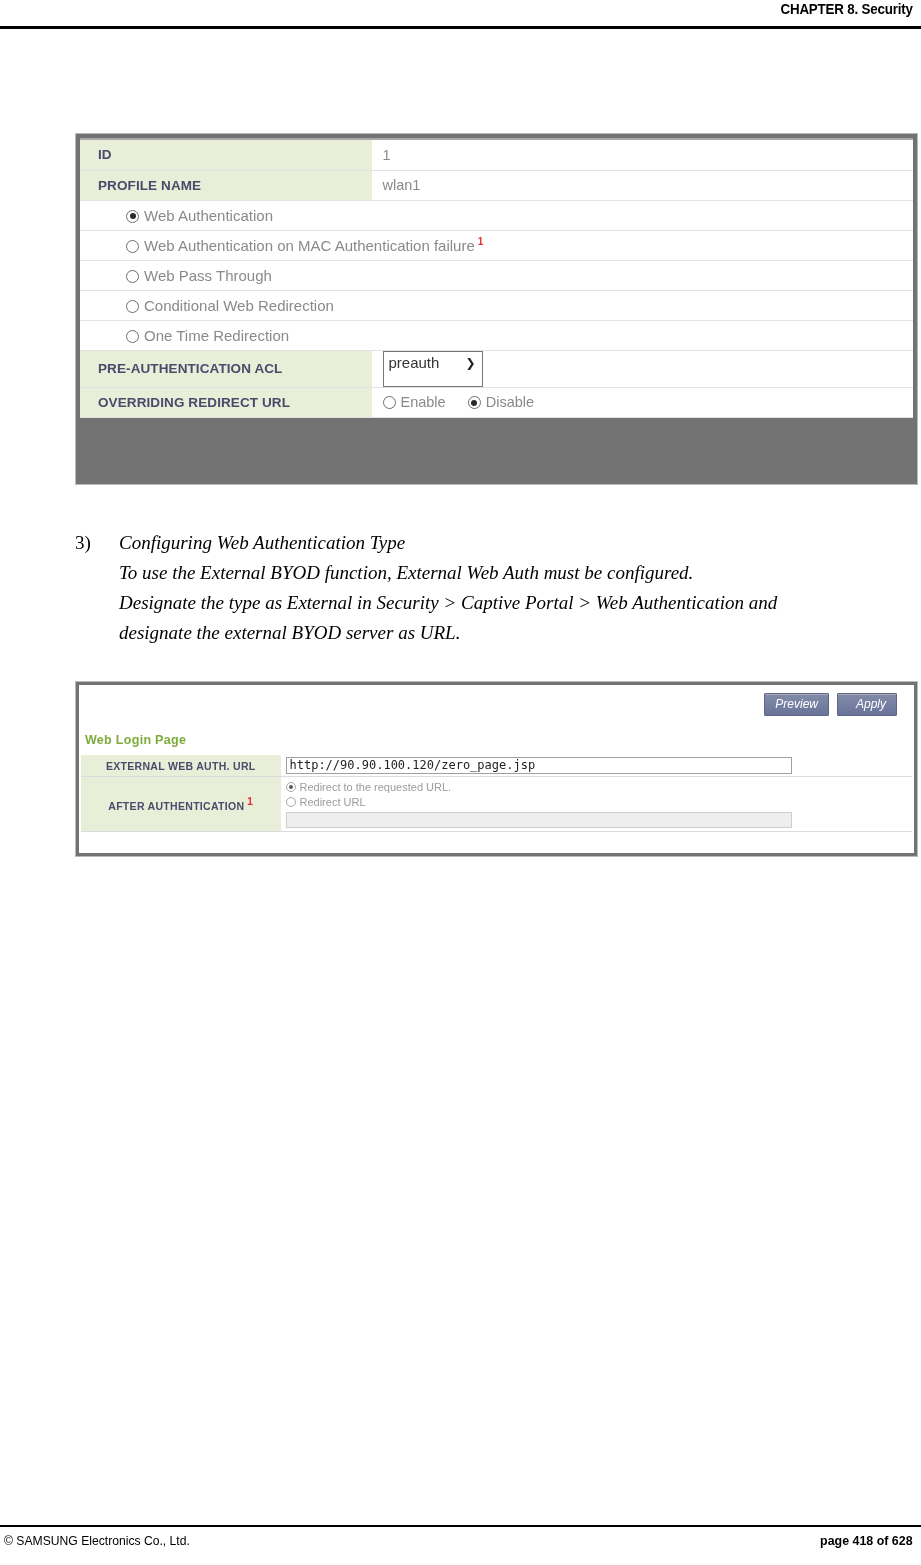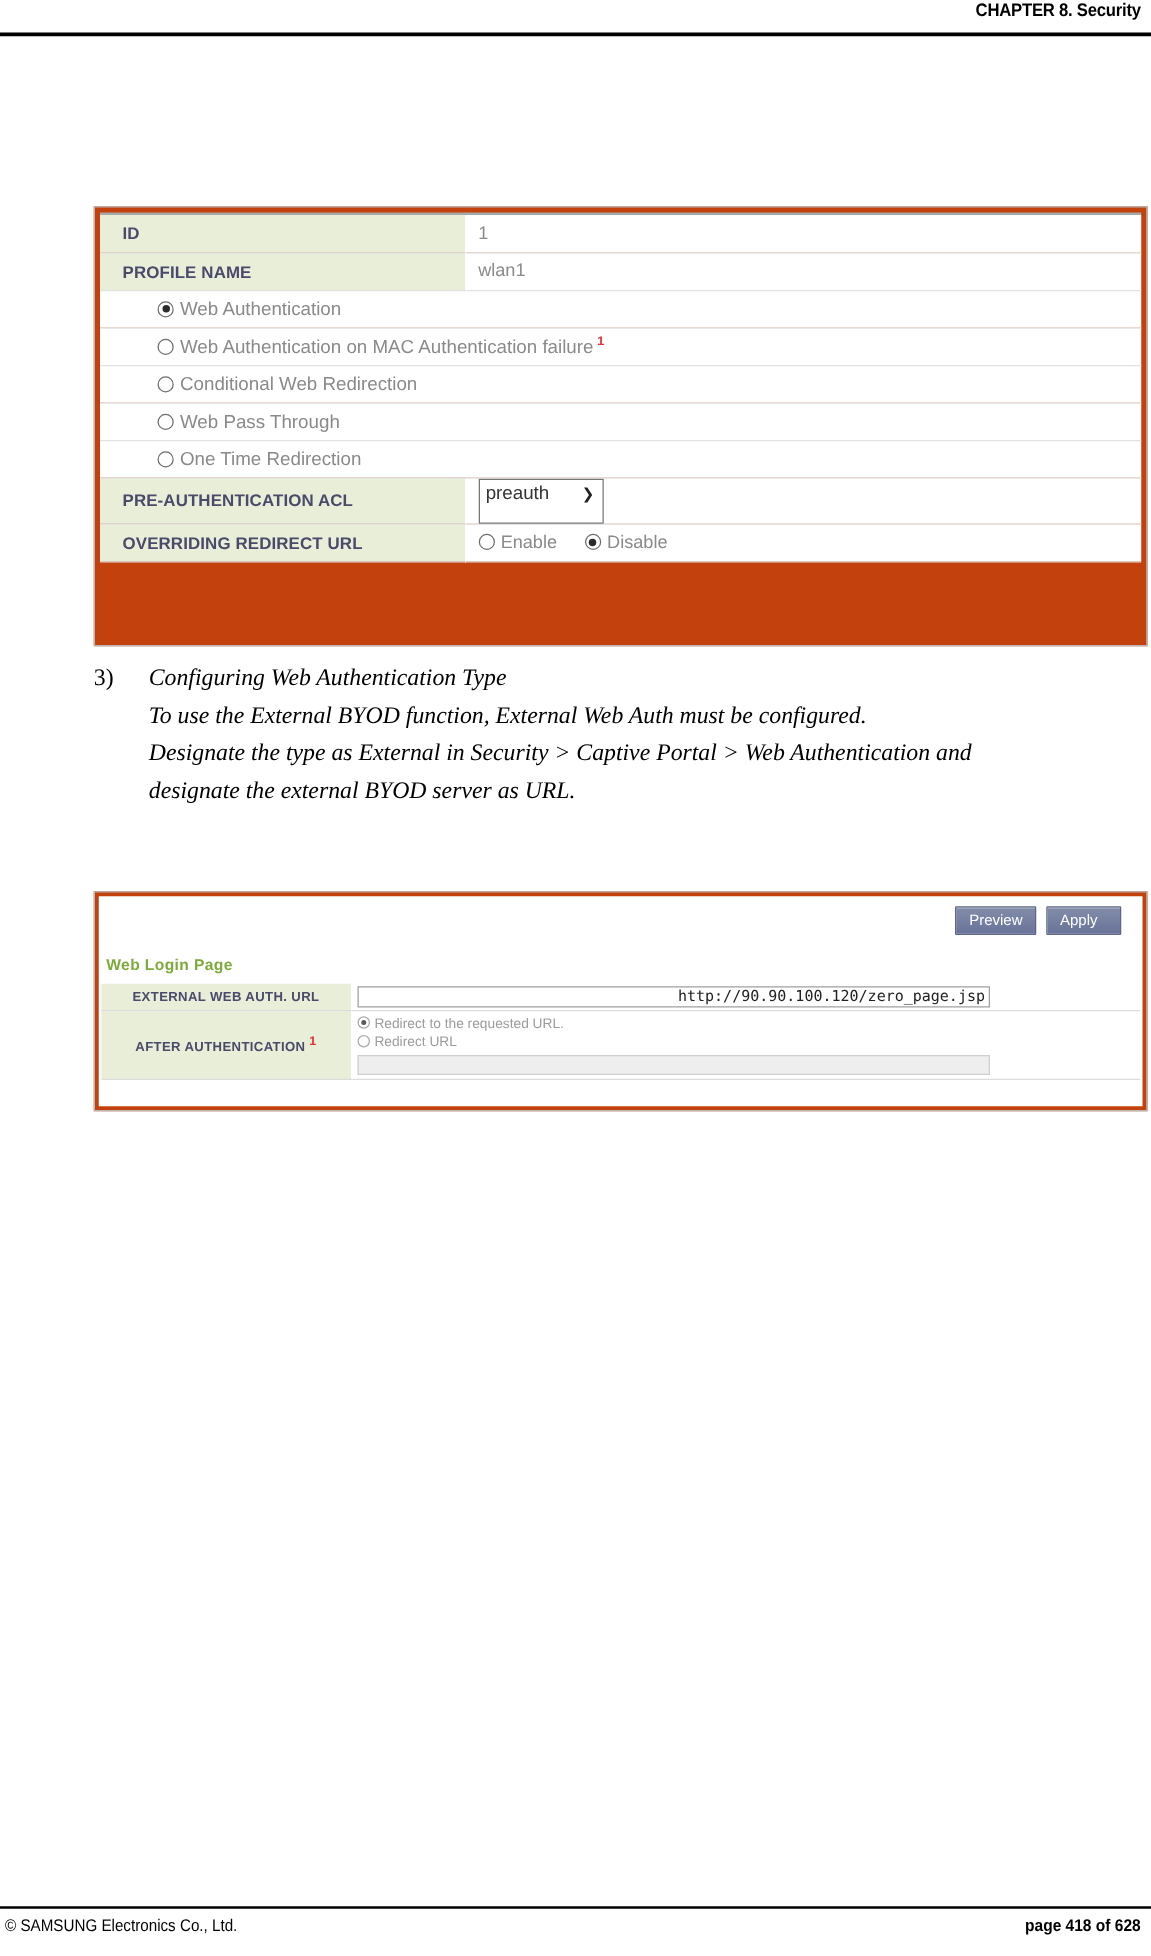--- a/index.html
+++ b/index.html
@@ -76,22 +76,21 @@
     color: #000000;
     transform: scaleX(0.92);
     transform-origin: right center;
     white-space: nowrap;
   }
 
   
   .ui-figure {
     position: absolute;
     border: 1px solid #b9b9b9;
-    background: #c2410c;
-    margin-top: 32px;
+    background: #737373;
   }
 
   
   #figure-wlan-webpolicy {
     left: 75px;
     top: 133px;
     width: 843px;
     height: 352px;
   }
   #figure-wlan-webpolicy .inner-frame {
@@ -233,23 +232,24 @@
     gap: 8px;
   }
   .btn {
     background: linear-gradient(#7d87a6, #6b7characters);
     background: linear-gradient(#828ca8, #69739a);
     border: 1px solid #5e6684;
     border-radius: 1px;
     color: #ffffff;
     font-size: 12px;
     padding: 3px 10px 4px 10px;
-    text-align: left;
+    text-align: right;
     min-width: 60px;
     box-shadow: inset 0 1px 0 rgba(255,255,255,0.28);
+    font-style: italic;
   }
   .section-title {
     position: absolute;
     left: 6px;
     top: 48px;
     color: #7dab3a;
     font-size: 12.5px;
     font-weight: bold;
     letter-spacing: 0.3px;
   }
@@ -349,26 +349,26 @@
           <span class="radio checked"></span><span>Web Authentication</span>
         </td>
       </tr>
       <tr class="radio-row">
         <td colspan="2">
           <span class="radio"></span><span>Web Authentication on MAC Authentication failure</span><span class="sup-note">1</span>
         </td>
       </tr>
       <tr class="radio-row">
         <td colspan="2">
-          <span class="radio"></span><span>Conditional Web Redirection</span>
+          <span class="radio"></span><span>Web Pass Through</span>
         </td>
       </tr>
       <tr class="radio-row">
         <td colspan="2">
-          <span class="radio"></span><span>Web Pass Through</span>
+          <span class="radio"></span><span>Conditional Web Redirection</span>
         </td>
       </tr>
       <tr class="radio-row">
         <td colspan="2">
           <span class="radio"></span><span>One Time Redirection</span>
         </td>
       </tr>
 
       <tr>
         <td class="lbl">PRE-AUTHENTICATION ACL</td>
@@ -412,21 +412,21 @@
       <div class="btn">Preview</div>
       <div class="btn">Apply</div>
     </div>
 
     <div class="section-title">Web Login Page</div>
 
     <table class="t2">
       <tbody>
       <tr class="r2">
         <td class="lbl">EXTERNAL WEB AUTH. URL</td>
-        <td class="val" style="padding-right:120px;text-align:right;">
+        <td class="val" style="padding-right:120px;">
           <span class="inp-text">http://90.90.100.120/zero_page.jsp</span>
         </td>
       </tr>
       <tr class="r3">
         <td class="lbl">
           <span>AFTER AUTHENTICATION</span><span class="sup-note">1</span>
         </td>
         <td class="val" style="padding-right:120px; padding-top:3px; padding-bottom:3px;">
           <div class="radio-line">
             <span class="radio tiny dim checked"></span><span>Redirect to the requested URL.</span>

